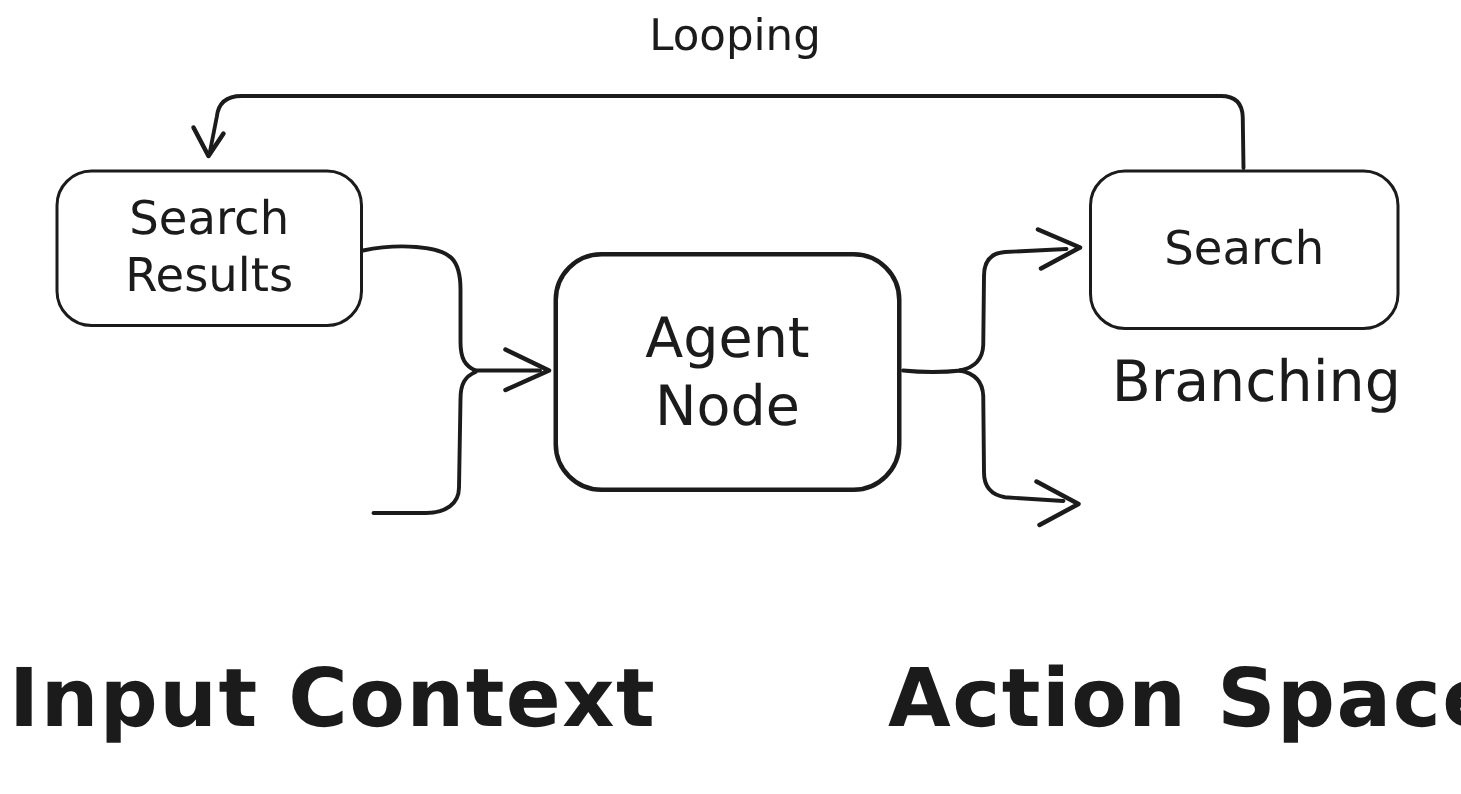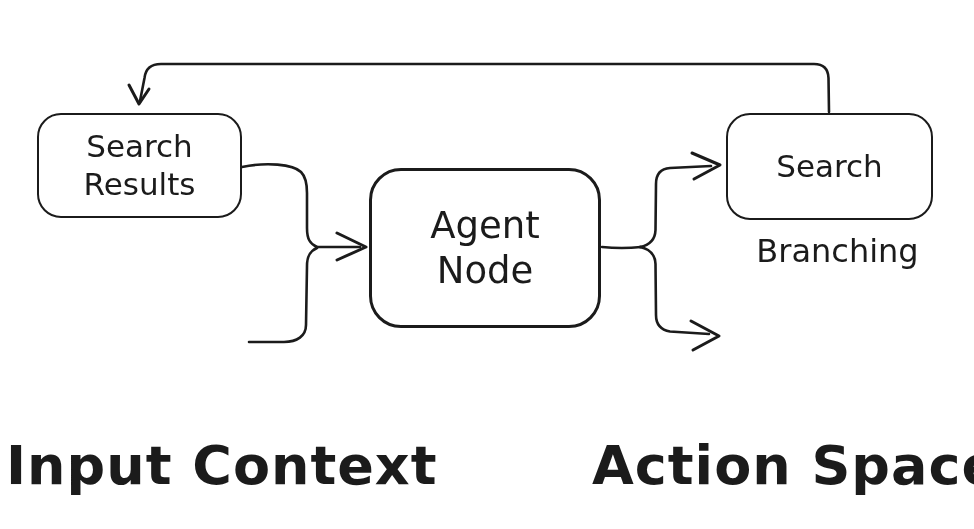--- a/index.html
+++ b/index.html
@@ -51,21 +51,21 @@
   .node-question       { left: 34px;  top: 291px; width: 214px; height: 102px; }
   .node-agent          { left: 369px; top: 168px; width: 232px; height: 160px;
                          border-width: 3.2px; border-radius: 32px; font-size: 37px; align-items: center; }
   .node-search         { left: 726px; top: 113px; width: 207px; height: 107px; }
   .node-answer         { left: 722px; top: 287px; width: 213px; height: 110px; }
   .annotation {
     position: absolute;
     text-align: center;
   }
   .annotation-looping   { left: 375px; top: 6px;   width: 230px; font-size: 29px; }
-  .annotation-branching { left: 735px; top: 232px; width: 205px; font-size: 32px; }
+  .annotation-branching { left: 735px; top: 232px; width: 205px; font-size: 38px; }
   .zone-label {
     position: absolute;
     top: 434px;
     font-size: 54px;
     font-weight: bold;
     letter-spacing: 1px;
     white-space: nowrap;
   }
   .zone-input-context { left: 6px;  text-align: right; }
   .zone-action-space  { left: 592px; width: 380px; text-align: center; }
@@ -105,20 +105,23 @@
   <div class="node node-agent">
     <span>Agent
 Node</span>
   </div>
 
   <div class="node node-search">
     <span>Search</span>
   </div>
 
 
+  <div class="annotation annotation-looping">
+    <span>Looping</span>
+  </div>
 
   <div class="annotation annotation-branching">
     <span>Branching</span>
   </div>
 
   <div class="zone-label zone-input-context">
     <span>Input Context</span>
   </div>
 
   <div class="zone-label zone-action-space">

